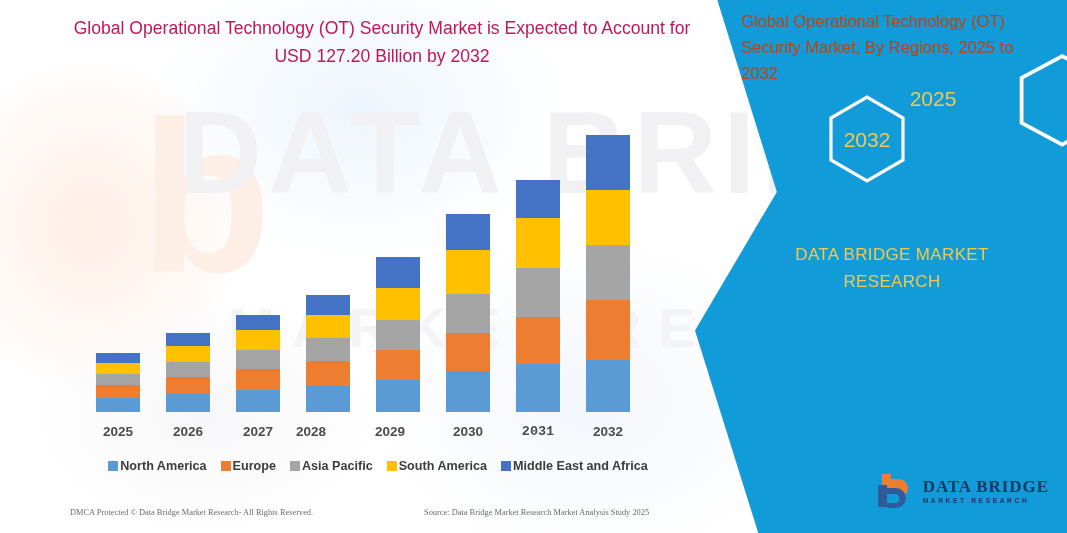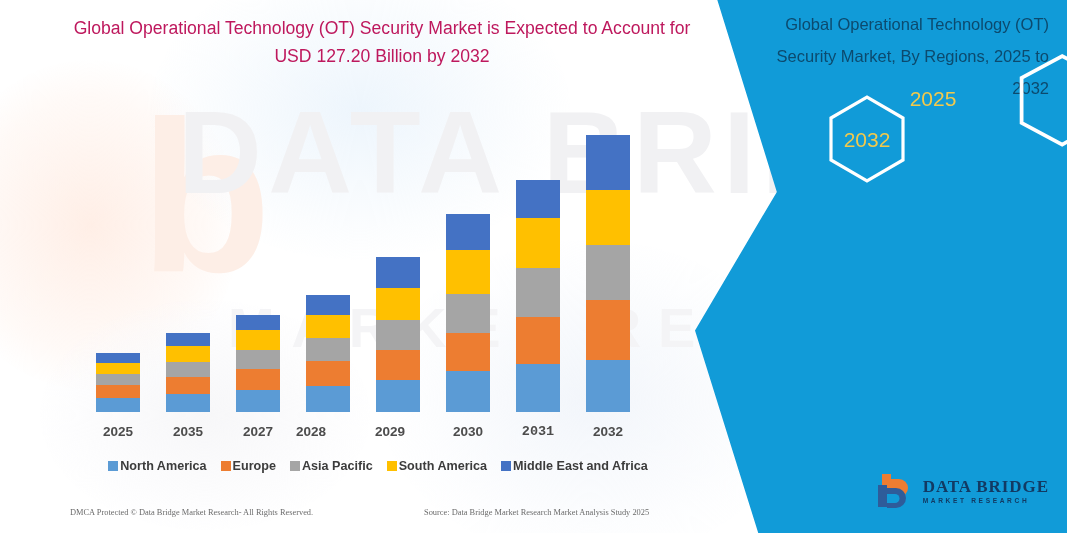--- a/index.html
+++ b/index.html
@@ -40,21 +40,21 @@
   
   .blue-panel{
     position:absolute;right:0;top:0;width:372px;height:533px;
     background:#119BD8;
     clip-path:polygon(100% 0,100% 100%,17% 100%,0% 62%,22% 36%,6% 0%);
   }
 
   
   .panel-title{
     position:absolute;right:18px;top:8px;width:308px;
-    color:#0c4a6e;font-size:16.5px;line-height:32px;font-weight:400;text-align:right;
+    color:#c2410c;font-size:16.5px;line-height:26px;font-weight:400;text-align:left;
   }
   .hexwrap{position:absolute;left:0;top:0;width:372px;height:533px;pointer-events:none;}
   .brand-lines{
     position:absolute;right:40px;top:241px;width:270px;text-align:center;
     color:#F2C94C;font-size:17px;line-height:27px;font-weight:400;letter-spacing:.02em;
   }
 
   
   .logo{position:absolute;right:18px;bottom:22px;display:flex;align-items:center;gap:9px;}
   .logo-text{display:flex;flex-direction:column;line-height:1;}
@@ -173,21 +173,21 @@
           <div class="seg" style="height: 55px; background: rgb(68, 114, 196);"></div>
           <div class="seg" style="height: 55px; background: rgb(255, 192, 0);"></div>
           <div class="seg" style="height: 55px; background: rgb(165, 165, 165);"></div>
           <div class="seg" style="height: 60px; background: rgb(237, 125, 49);"></div>
           <div class="seg" style="height: 52px; background: rgb(91, 155, 213);"></div>
         </div>
       </div>
   </div>
   <div class="xlabels" id="xlabels">
       <div class="xlab" style="left: 10px;">2025</div>
-      <div class="xlab" style="left: 80px;">2035</div>
+      <div class="xlab" style="left: 80px;">2026</div>
       <div class="xlab" style="left: 150px;">2027</div>
       <div class="xlab" style="left: 203px;">2028</div>
       <div class="xlab" style="left: 282px;">2029</div>
       <div class="xlab" style="left: 360px;">2030</div>
       <div class="xlab" style="left: 430px; font-family: Liberation Mono, monospace;">2031</div>
       <div class="xlab" style="left: 500px;">2032</div>
     </div>
 
   <div class="legend" id="legend">
       <div class="leg-item">
@@ -222,20 +222,24 @@
     <g>
       <polygon points="206,63 234,48 262,63 262,94 234,109 206,94" transform="translate(-62,30) scale(1.45) translate(62,-30)" fill="none" stroke="#ffffff" stroke-width="2.6"></polygon>
     </g>
     <g>
       <polygon points="136,118 172,97 208,118 208,160 172,181 136,160" fill="none" stroke="#ffffff" stroke-width="3.2"></polygon>
     </g>
     <text id="hex-lab-2032" x="172" y="147" fill="#F2C94C" font-size="21" font-family="Liberation Sans, sans-serif" text-anchor="middle">2032</text>
     <text id="hex-lab-2025" x="238" y="106" fill="#F2C94C" font-size="21" font-family="Liberation Sans, sans-serif" text-anchor="middle">2025</text>
   </svg>
 
+  <div class="brand-lines">
+    <div>DATA BRIDGE MARKET</div>
+    <div>RESEARCH</div>
+  </div>
 
   <div class="logo">
     <svg width="42" height="40" viewBox="0 0 42 40">
       <path d="M10 3 h9 v14 h-9 z" fill="#ED7D31"></path>
       <path d="M19 8 h8 a9 9 0 0 1 0 18 h-8 z" fill="#ED7D31"></path>
       <path d="M6 14 h9 v22 h-9 z" fill="#2E5C9A"></path>
       <path d="M15 17 h9 a10 10 0 0 1 0 20 h-9 z" fill="#2E5C9A"></path>
       <path d="M15 23 h8 a4.5 4.5 0 0 1 0 9 h-8 z" fill="#119BD8"></path>
     </svg>
     <div class="logo-text">

